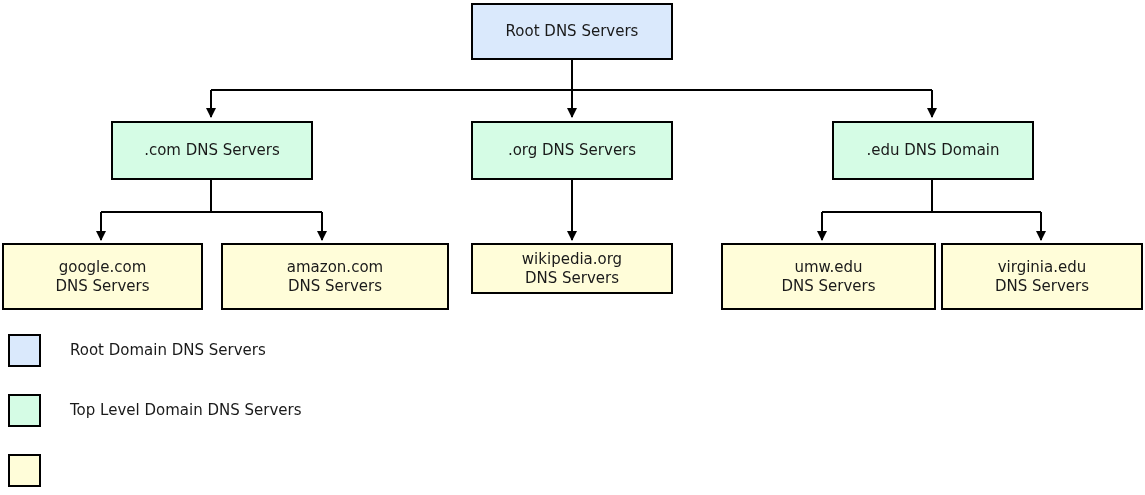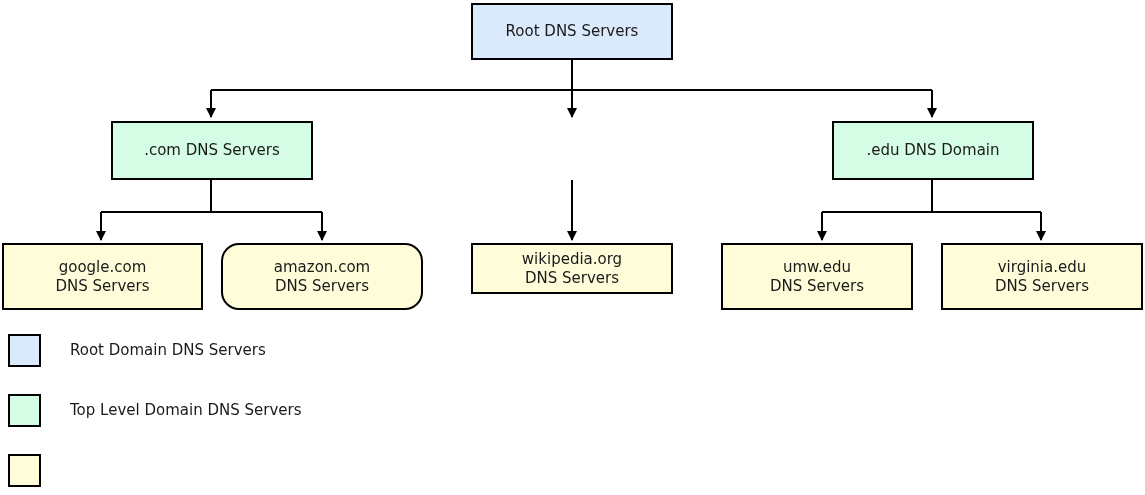--- a/index.html
+++ b/index.html
@@ -120,43 +120,46 @@
     <path d="M 1041 212 L 1041 240" stroke="#000000" stroke-width="2" fill="none" marker-end="url(#arrow)"></path>
   </svg>
 
   <div class="node root" style="left:471px; top:3px; width:202px; height:57px;">
     <span class="label-line">Root DNS Servers</span>
   </div>
 
   <div class="node tld" style="left:111px; top:121px; width:202px; height:59px;">
     <span class="label-line">.com DNS Servers</span>
   </div>
+  <div class="node tld" style="left:471px; top:121px; width:202px; height:59px;">
+    <span class="label-line">.org DNS Servers</span>
+  </div>
   <div class="node tld" style="left:832px; top:121px; width:202px; height:59px;">
     <span class="label-line">.edu DNS Domain</span>
   </div>
 
   <div class="node auth" style="left:2px; top:243px; width:201px; height:67px;">
     <div>
       <span class="label-line">google.com</span>
       <span class="label-line">DNS Servers</span>
     </div>
   </div>
-  <div class="node auth" style="left:221px; top:243px; width:202px; height:67px;border-radius:18px;">
+  <div class="node auth" style="left:221px; top:243px; width:228px; height:67px;">
     <div>
       <span class="label-line">amazon.com</span>
       <span class="label-line">DNS Servers</span>
     </div>
   </div>
   <div class="node auth" style="left:471px; top:243px; width:202px; height:51px;">
     <div>
       <span class="label-line">wikipedia.org</span>
       <span class="label-line">DNS Servers</span>
     </div>
   </div>
-  <div class="node auth" style="left:721px; top:243px; width:192px; height:67px;">
+  <div class="node auth" style="left:721px; top:243px; width:215px; height:67px;">
     <div>
       <span class="label-line">umw.edu</span>
       <span class="label-line">DNS Servers</span>
     </div>
   </div>
   <div class="node auth" style="left:941px; top:243px; width:202px; height:67px;">
     <div>
       <span class="label-line">virginia.edu</span>
       <span class="label-line">DNS Servers</span>
     </div>

